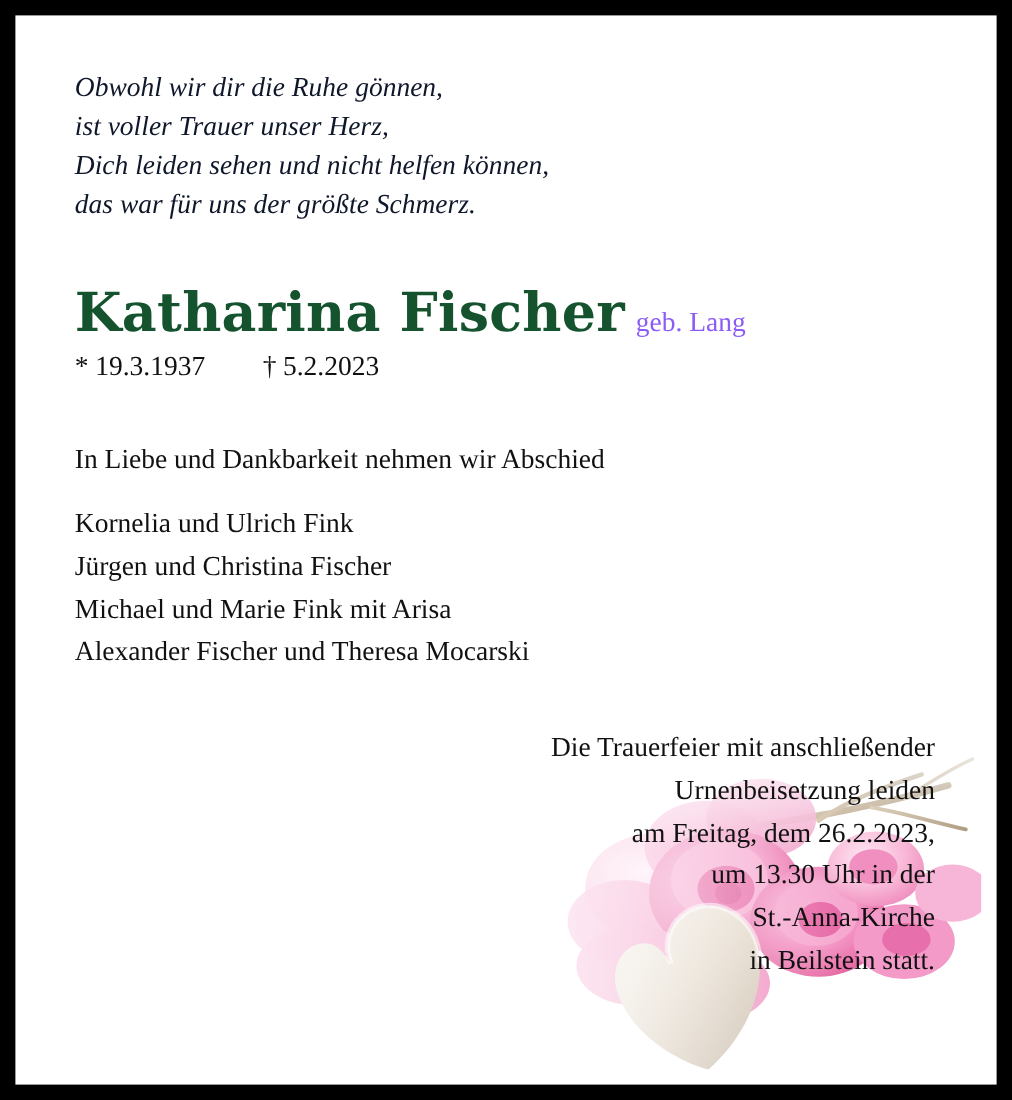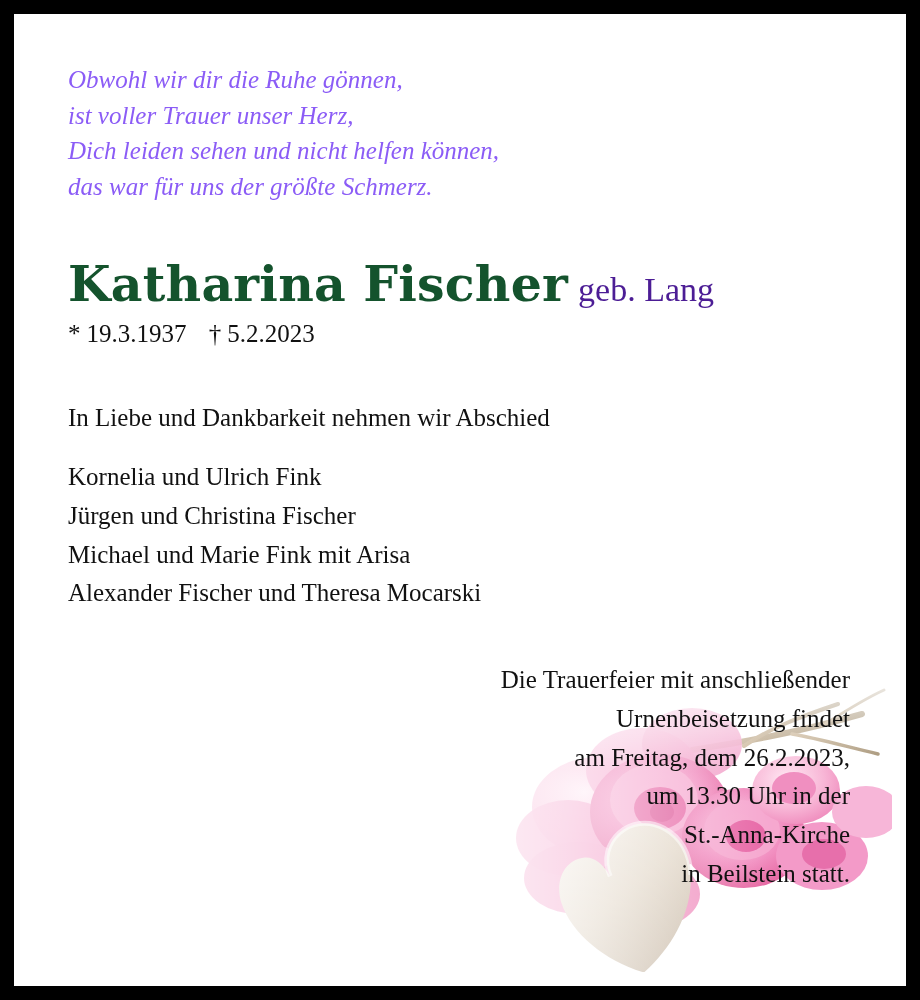--- a/index.html
+++ b/index.html
@@ -25,53 +25,53 @@
   }
   .content {
     position: relative;
     z-index: 3;
     padding: 48px 56px 0 54px;
   }
   .poem {
     font-style: italic;
     font-size: 25px;
     line-height: 1.42;
-    color: #8b5cf6;
+    color: #0f172a;
     margin: 0 0 54px 0;
   }
   .poem .line {
     white-space: nowrap;
   }
   .name-row {
     display: flex;
     align-items: baseline;
     margin: 0 0 4px 0;
   }
   .name {
     font-family: "DejaVu Serif", serif;
     font-size: 49px;
     font-weight: 700;
     letter-spacing: 0.2px;
     color: #14532d;
     line-height: 1.1;
   }
   .maiden {
     font-family: "Liberation Serif", serif;
-    font-size: 34px;
+    font-size: 25px;
     font-weight: 400;
     margin-left: 10px;
-    color: #4c1d95;
+    color: #8b5cf6;
     text-align: center;
   }
   .dates {
     font-size: 25px;
     color: #111;
     margin: 8px 0 52px 0;
   }
-  .dates .birth { margin-right: 16px; }
+  .dates .birth { margin-right: 46px; }
   .dates .sym { margin-right: 6px; }
   .lead {
     font-size: 25px;
     line-height: 1.45;
     margin: 0 0 22px 0;
   }
   .family {
     font-size: 25px;
     line-height: 1.55;
     margin: 0 0 48px 0;
@@ -214,21 +214,21 @@
 
     <div class="family">
       <div class="line">Kornelia und Ulrich Fink</div>
       <div class="line">Jürgen und Christina Fischer</div>
       <div class="line">Michael und Marie Fink mit Arisa</div>
       <div class="line">Alexander Fischer und Theresa Mocarski</div>
     </div>
 
     <div class="service">
       <div class="line">Die Trauerfeier mit anschließender</div>
-      <div class="line">Urnenbeisetzung findet</div>
+      <div class="line">Urnenbeisetzung leiden</div>
       <div class="line">am Freitag, dem 26.2.2023,</div>
       <div class="line">um 13.30 Uhr in der</div>
       <div class="line">St.-Anna-Kirche</div>
       <div class="line">in Beilstein statt.</div>
     </div>
 
   </div>
 </div>
 
 </body></html>

